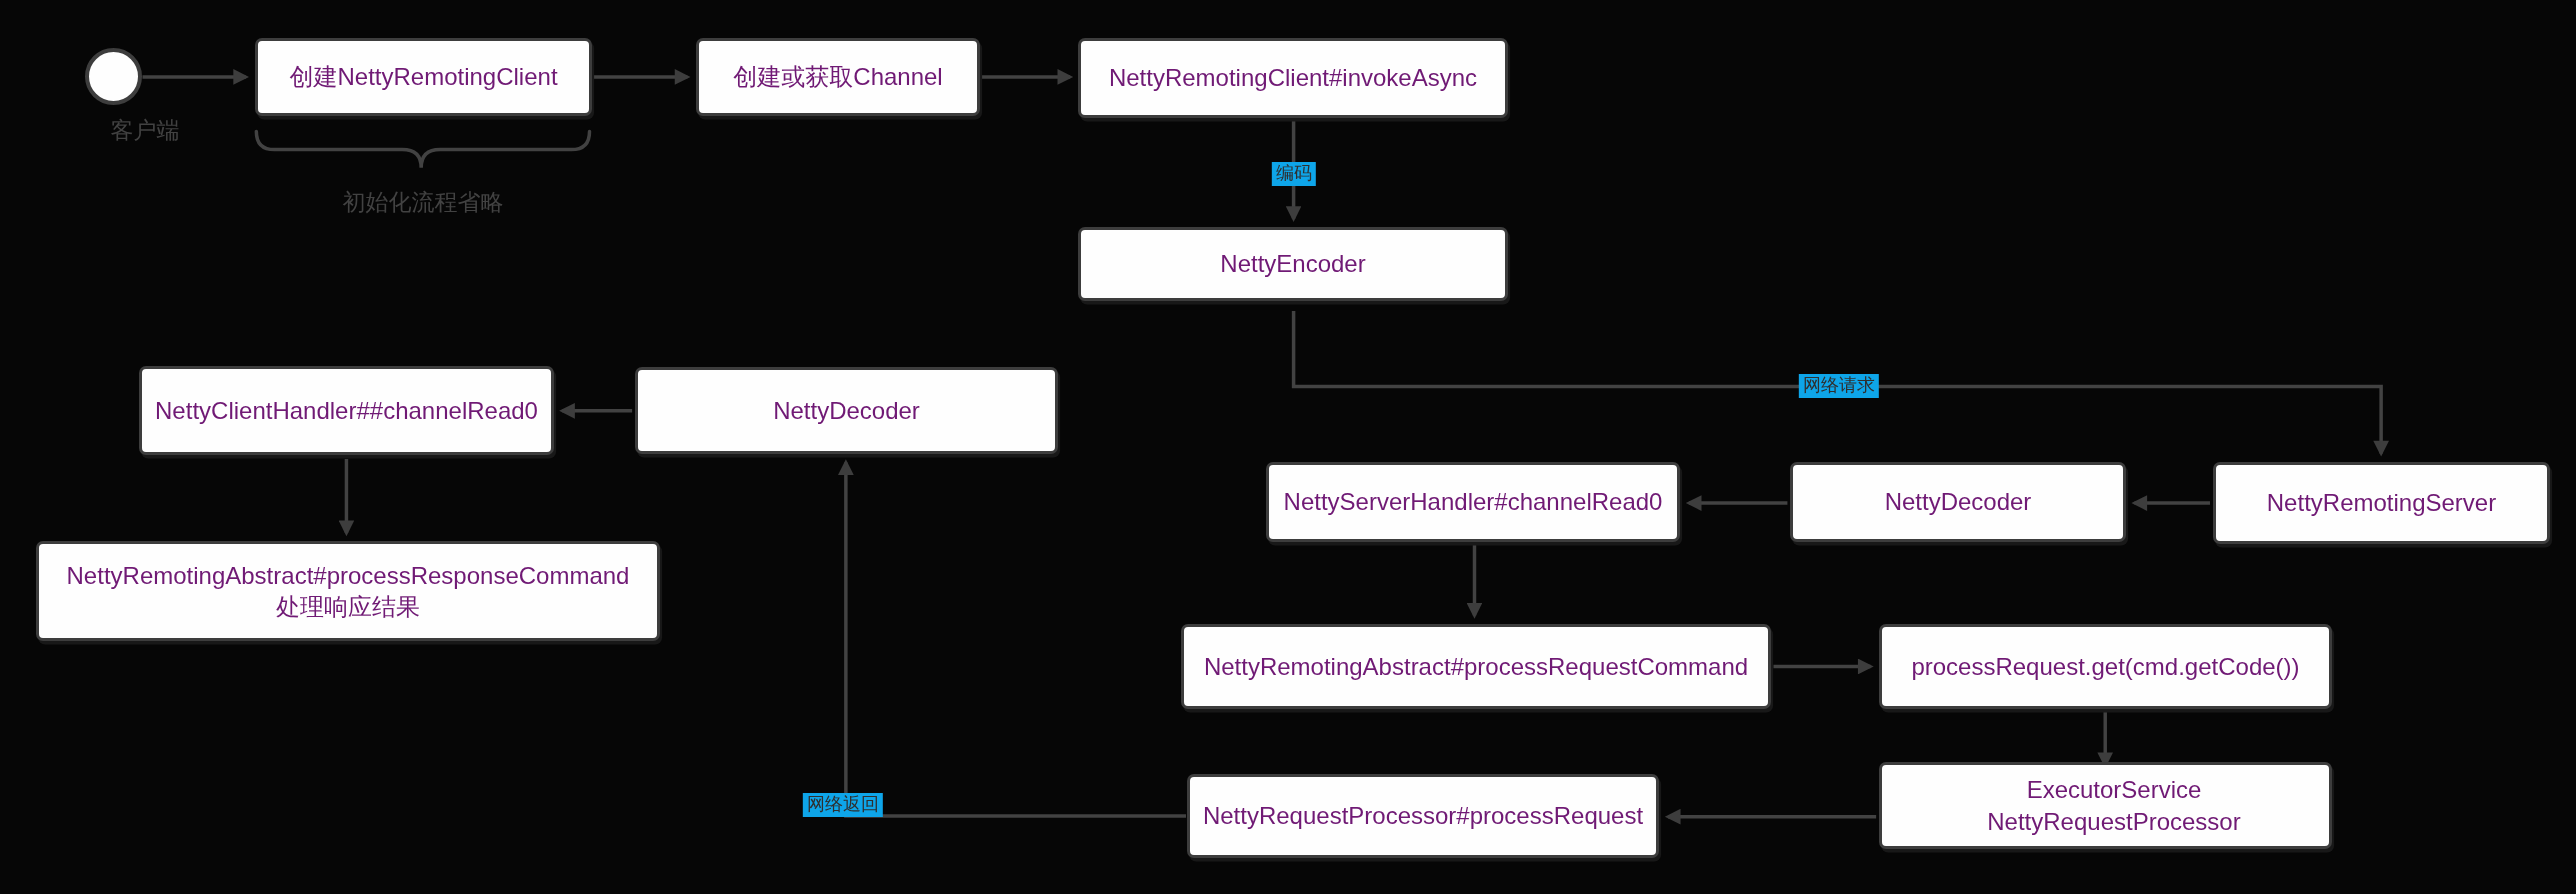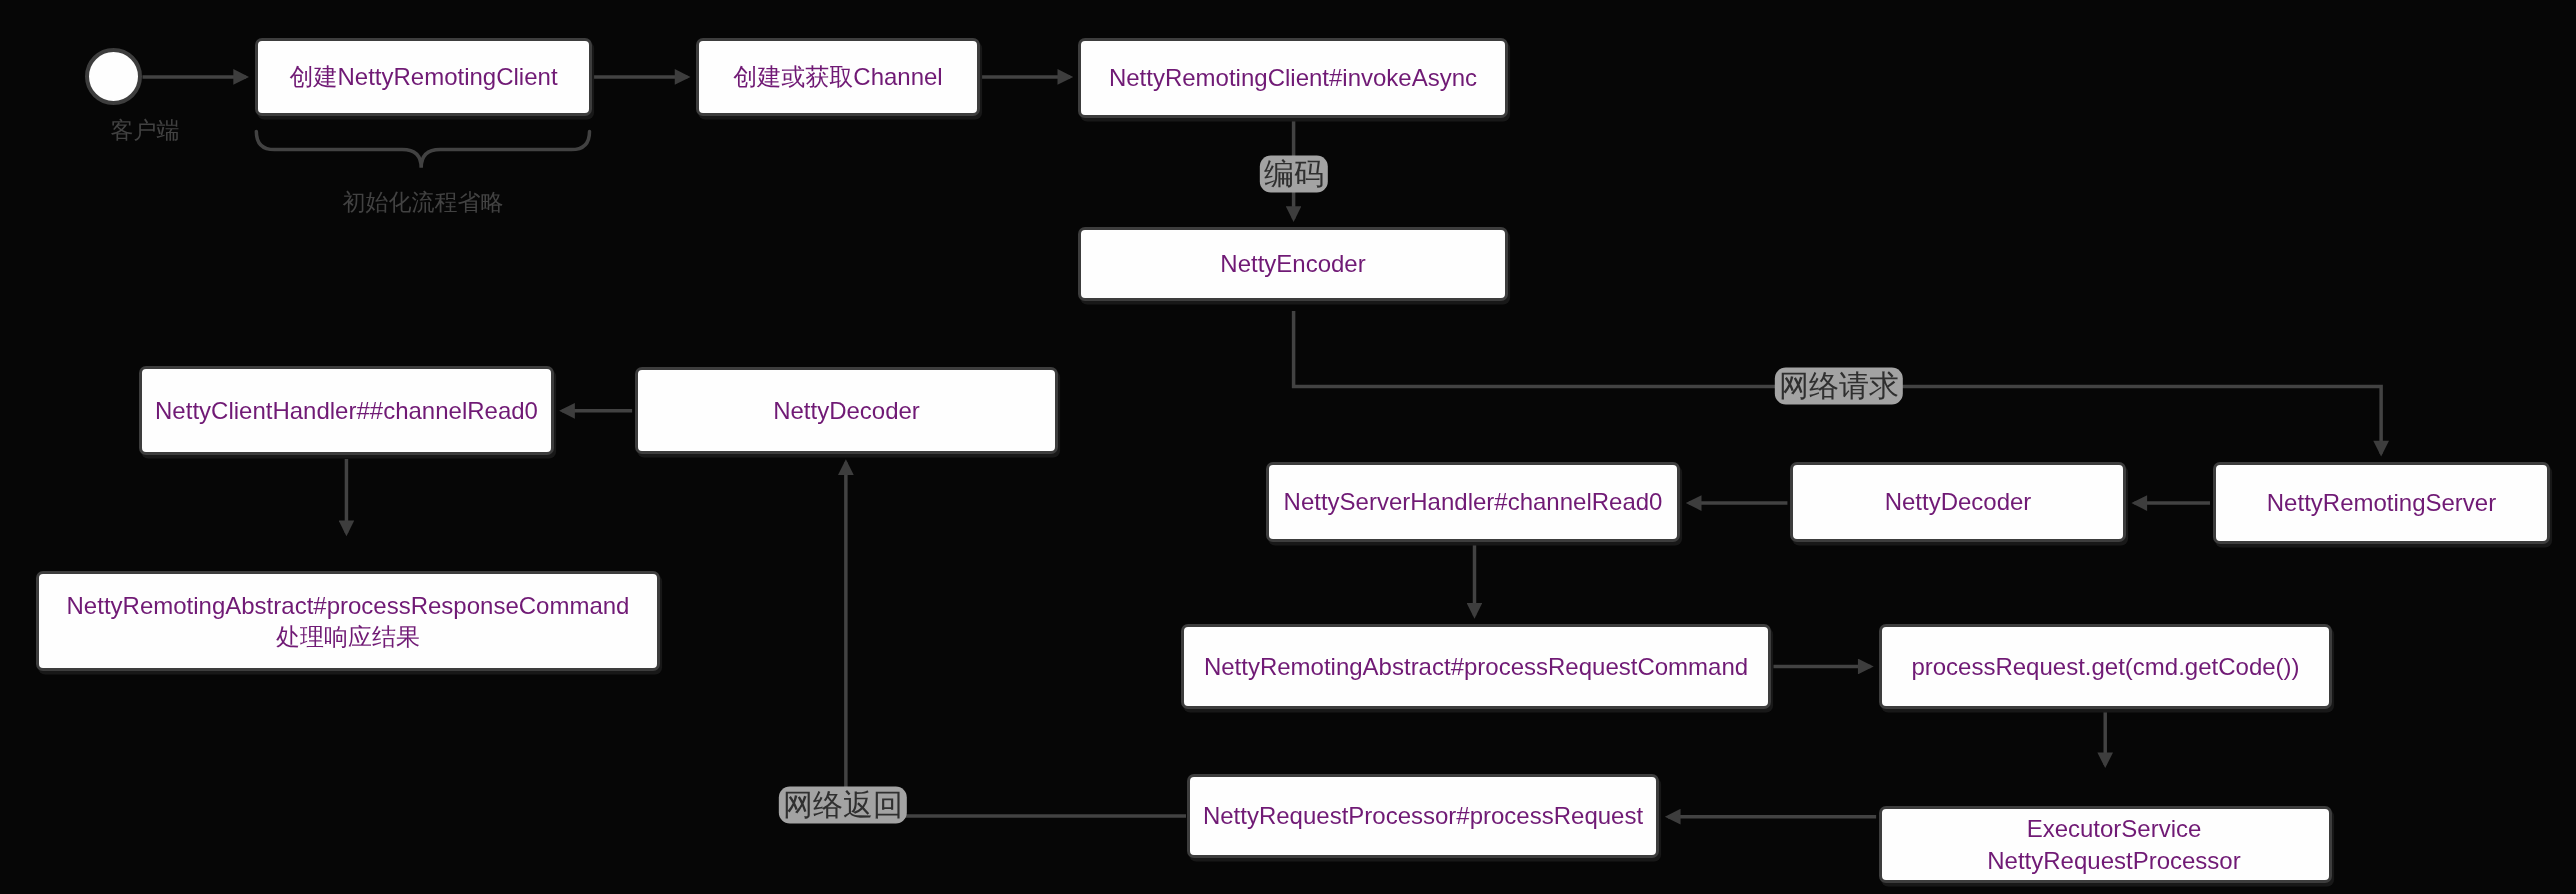--- a/index.html
+++ b/index.html
@@ -7,22 +7,22 @@
          font-family:"Liberation Sans","DejaVu Sans",sans-serif;}
   #connectors{position:absolute;left:0;top:0;width:2576px;height:895px;}
   .node{position:absolute;box-sizing:border-box;background:#fefefe;border:3.5px solid #3d3d3d;
         border-radius:7px;color:#701a75;font-size:24px;line-height:1.3;text-align:center;
         display:flex;flex-direction:column;align-items:center;justify-content:center;
         box-shadow:2.1px 3.5px 0 #181818;}
   .circle{position:absolute;box-sizing:border-box;width:57px;height:57px;border-radius:50%;
           background:#fefefe;border:4.2px solid #3d3d3d;}
   .glabel{position:absolute;color:#424242;font-size:23px;white-space:nowrap;
           transform:translate(-50%,-50%);}
-  .elabel{position:absolute;background:#a3a3a3;color:#2f2f2f;font-size:30px;line-height:1.1;
-          padding:2.1px 4.2px;white-space:nowrap;transform:translate(-50%,-50%);border-radius:11px;}
+  .elabel{position:absolute;background:#0ea5e9;color:#2f2f2f;font-size:18px;line-height:1.1;
+          padding:2.1px 4.2px;white-space:nowrap;transform:translate(-50%,-50%);}
 </style>
 </head>
 <body>
 
 <div id="stage">
 
   <svg id="connectors" viewBox="0 0 3688 1281">
     <defs>
       <marker id="arrow" viewBox="0 0 10 10" refX="8" refY="5" markerWidth="5.5" markerHeight="4.5" orient="auto" markerUnits="strokeWidth">
         <path d="M0,0 L10,5 L0,10 z" fill="#3d3d3d"></path>
@@ -63,42 +63,42 @@
   <div class="node" style="left:1078px;top:227px;width:430px;height:74px;">
     <span>NettyEncoder</span>
   </div>
 
   <div class="node" style="left:635px;top:367px;width:423px;height:87px;">
     <span>NettyDecoder</span>
   </div>
   <div class="node" style="left:139px;top:366px;width:415px;height:89px;">
     <span>NettyClientHandler##channelRead0</span>
   </div>
-  <div class="node" style="left:36px;top:541px;width:624px;height:100px;margin-top:30px;">
+  <div class="node" style="left:36px;top:541px;width:624px;height:100px;">
     <span>NettyRemotingAbstract#processResponseCommand</span>
     <span>处理响应结果</span>
   </div>
 
   <div class="node" style="left:1266px;top:462px;width:414px;height:80px;">
     <span>NettyServerHandler#channelRead0</span>
   </div>
   <div class="node" style="left:1790px;top:462px;width:336px;height:80px;">
     <span>NettyDecoder</span>
   </div>
   <div class="node" style="left:2213px;top:462px;width:337px;height:82px;">
     <span>NettyRemotingServer</span>
   </div>
 
   <div class="node" style="left:1181px;top:624px;width:590px;height:85px;">
     <span>NettyRemotingAbstract#processRequestCommand</span>
   </div>
   <div class="node" style="left:1879px;top:624px;width:453px;height:85px;">
     <span>processRequest.get(cmd.getCode())</span>
   </div>
-  <div class="node" style="left:1879px;top:806px;width:453px;height:77px;padding-left:17px;">
+  <div class="node" style="left:1879px;top:762px;width:453px;height:87px;padding-left:17px;">
     <span>ExecutorService NettyRequestProcessor</span>
   </div>
   <div class="node" style="left:1187px;top:774px;width:472px;height:84px;">
     <span>NettyRequestProcessor#processRequest</span>
   </div>
 
   <div class="elabel" style="left:1294px;top:174px;">编码</div>
   <div class="elabel" style="left:1839px;top:386px;">网络请求</div>
   <div class="elabel" style="left:843px;top:805px;">网络返回</div>
 

